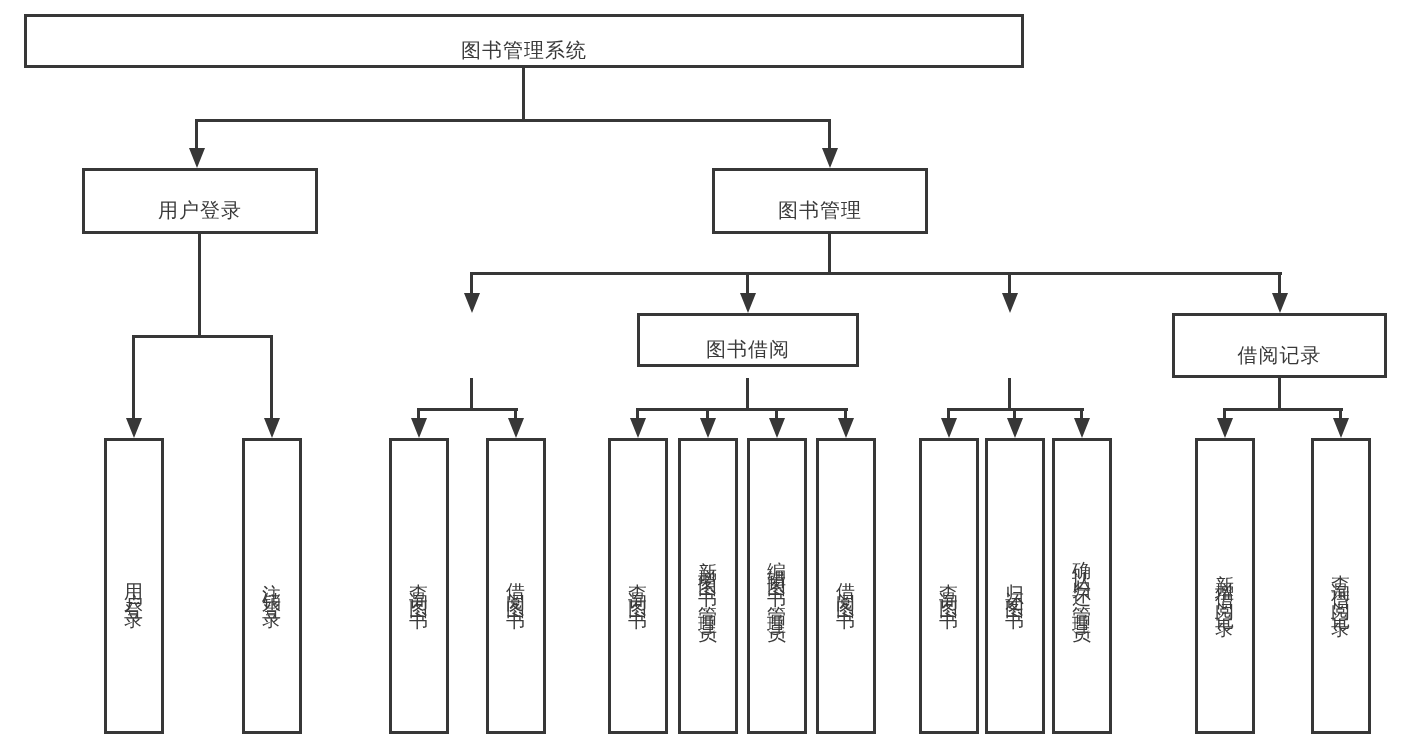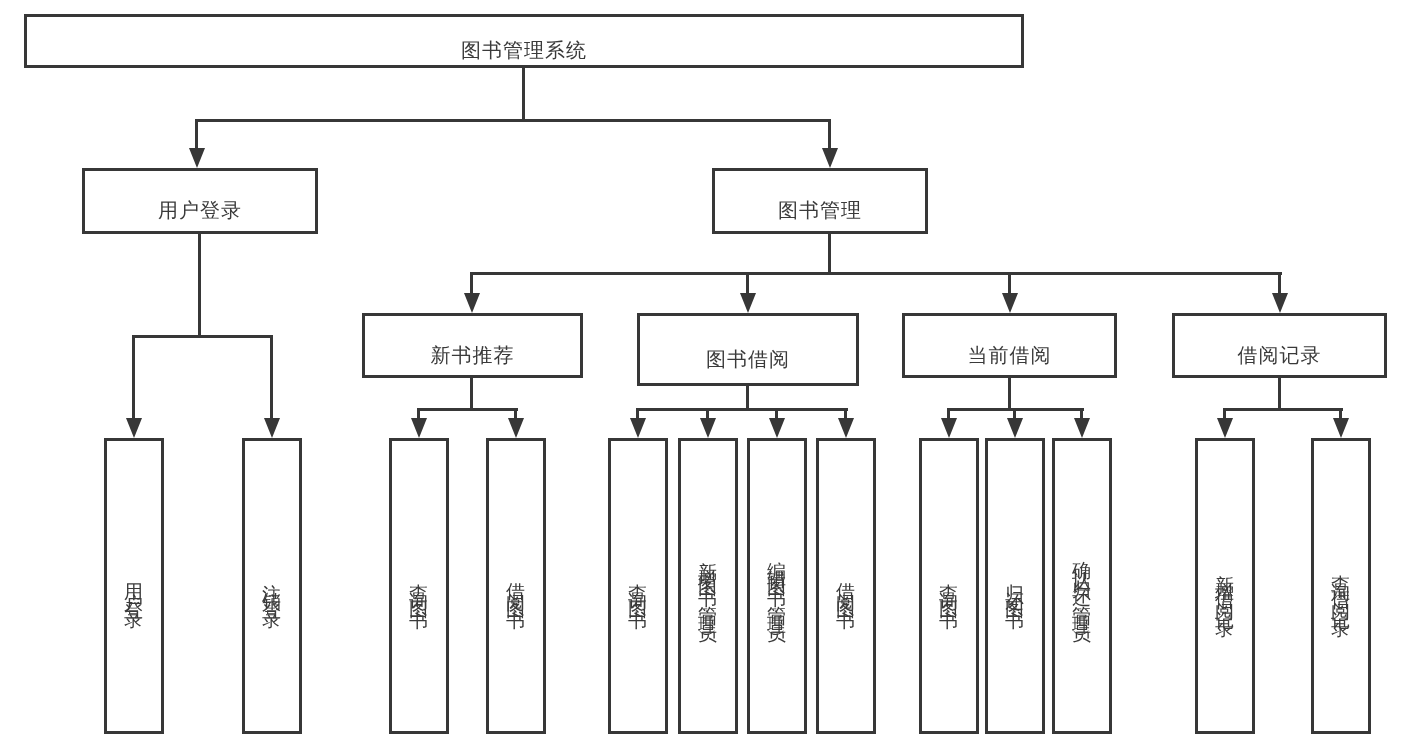--- a/index.html
+++ b/index.html
@@ -102,28 +102,22 @@
     <span class="hlabel">图书管理系统</span>
   </div>
 
   <div class="node" style="left:82px;top:168px;width:236px;height:66px;">
     <span class="hlabel">用户登录</span>
   </div>
   <div class="node" style="left:712px;top:168px;width:216px;height:66px;">
     <span class="hlabel">图书管理</span>
   </div>
 
-  <div class="node" style="left:362px;top:313px;width:221px;height:65px;">
-    <span class="hlabel">新书推荐</span>
-  </div>
-  <div class="node" style="left:637px;top:313px;width:222px;height:73px;">
+  <div class="node" style="left:637px;top:313px;width:222px;height:54px;">
     <span class="hlabel">图书借阅</span>
-  </div>
-  <div class="node" style="left:902px;top:313px;width:215px;height:65px;">
-    <span class="hlabel">当前借阅</span>
   </div>
   <div class="node" style="left:1172px;top:313px;width:215px;height:65px;">
     <span class="hlabel">借阅记录</span>
   </div>
 
   <div class="node leaf" style="left:104px;top:438px;width:60px;height:296px;">
     <span class="vtext">用户登录</span>
   </div>
   <div class="node leaf" style="left:242px;top:438px;width:60px;height:296px;">
     <span class="vtext">注销登录</span>

